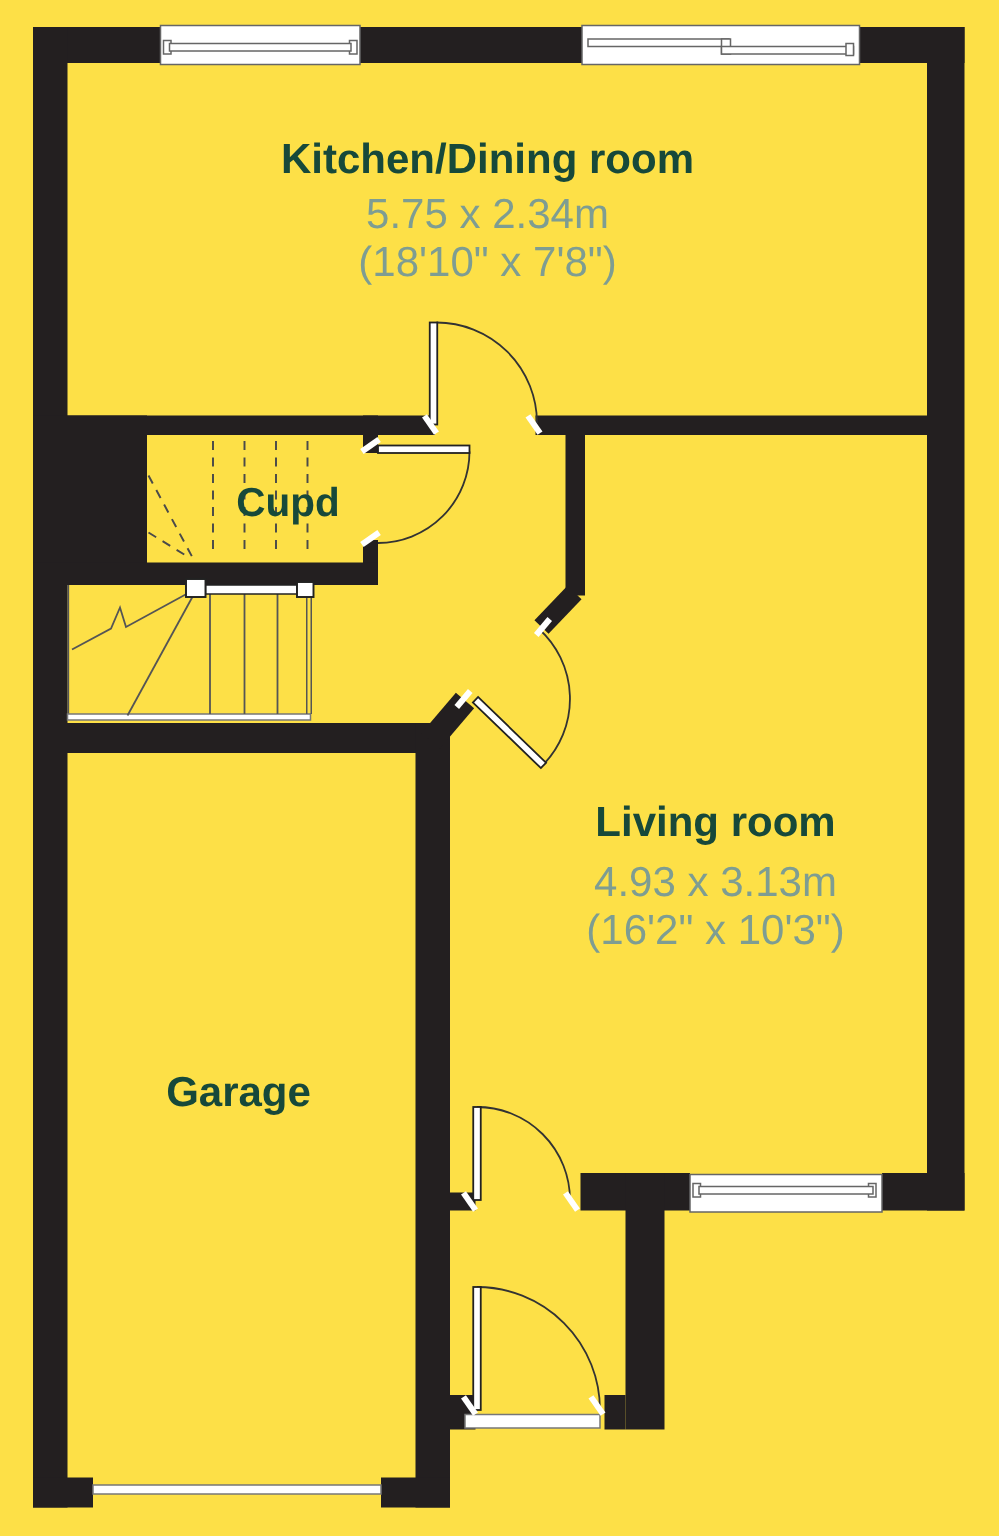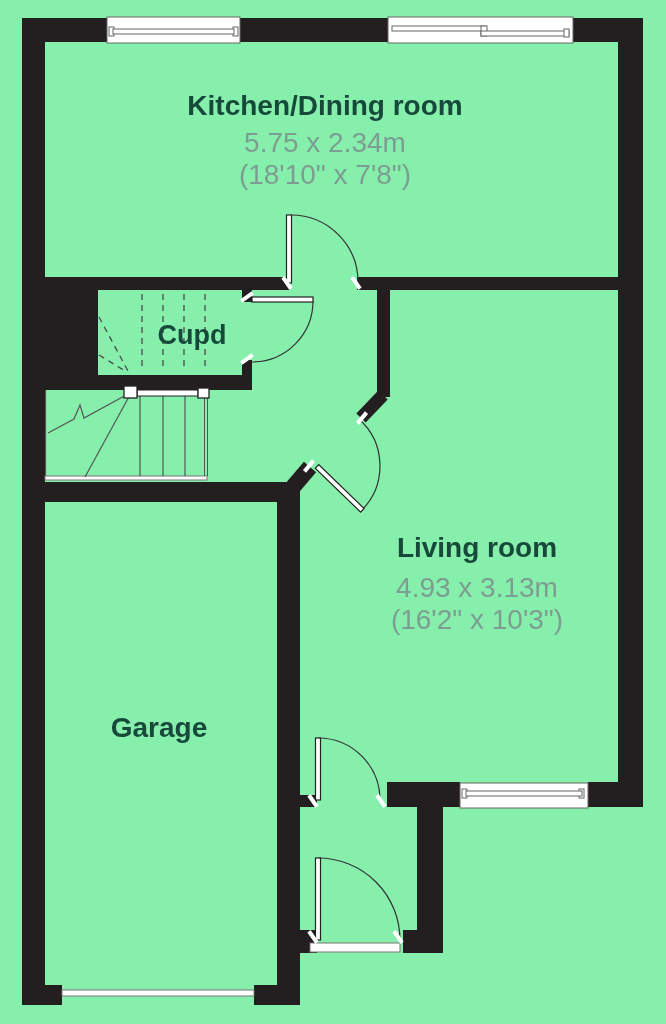--- a/index.html
+++ b/index.html
@@ -4,21 +4,21 @@
 <style>
   html, body {
     margin: 0;
     padding: 0;
     background: #ffffff;
   }
   .stage {
     position: relative;
     width: 666px;
     height: 1024px;
-    background: #86efac;
+    background: #fde047;
     overflow: hidden;
     font-family: "Liberation Sans", sans-serif;
   }
   svg { display: block; }
   text {
     font-family: "Liberation Sans", sans-serif;
   }
   .room-name { font-weight: bold; font-size: 28px; }
   .room-name-sm { font-weight: bold; font-size: 27px; }
   .room-dim { font-weight: normal; font-size: 28px; }

